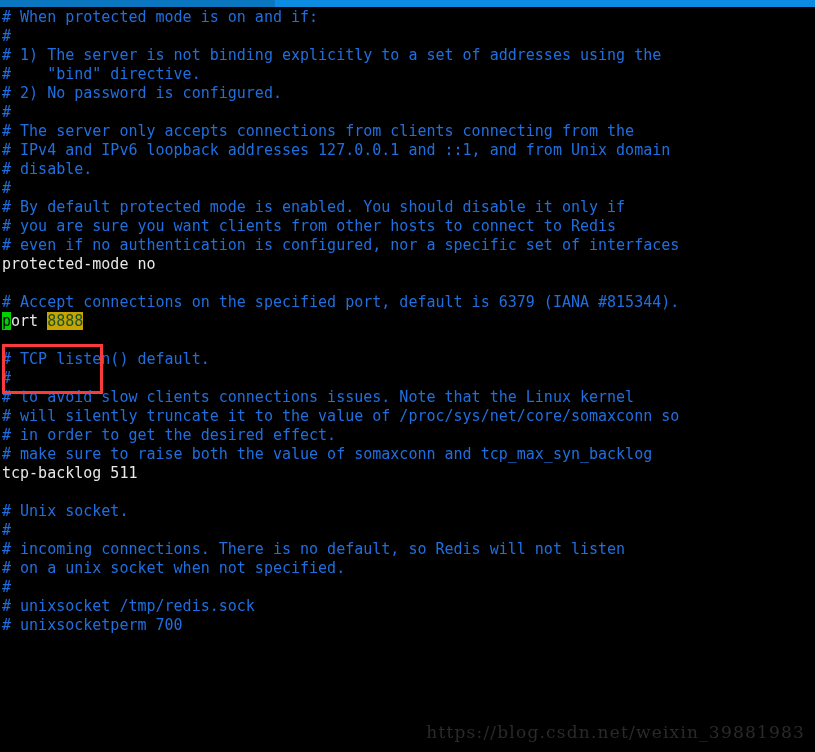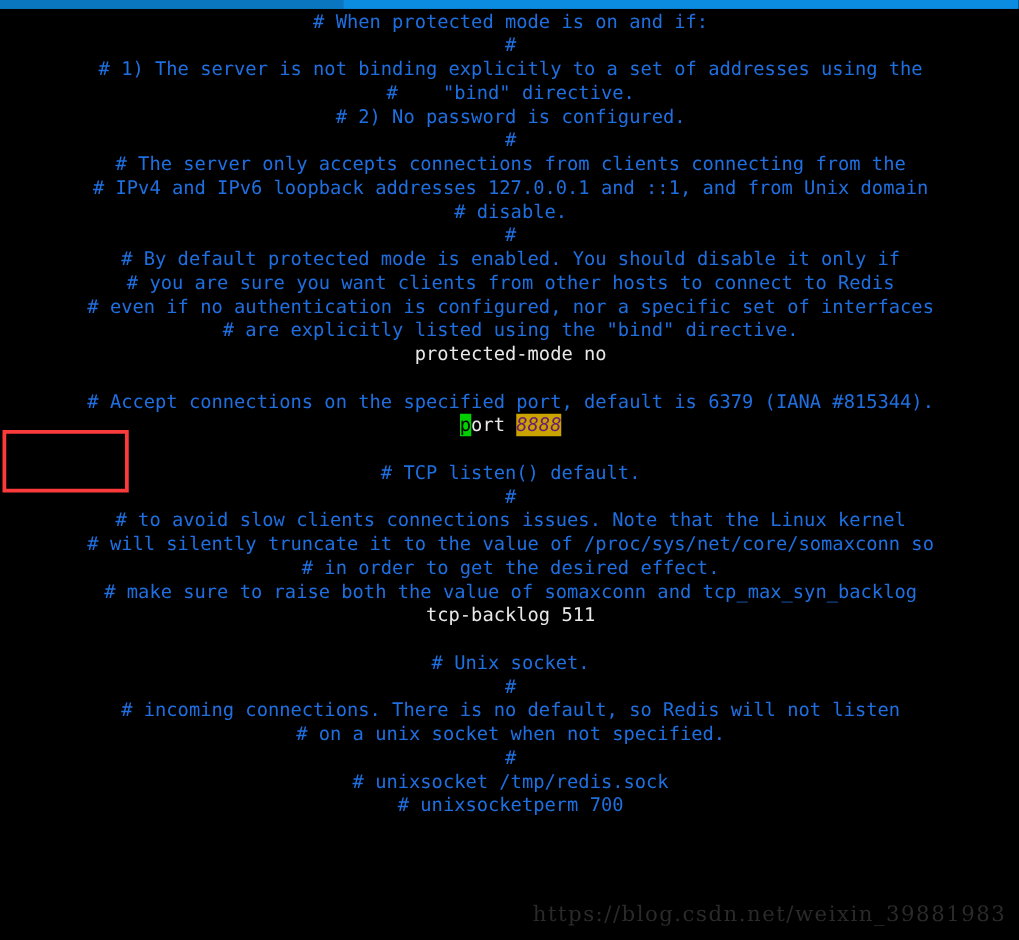--- a/index.html
+++ b/index.html
@@ -46,35 +46,33 @@
     height: 744px;
     padding: 0;
   }
   .line {
     height: 19px;
     line-height: 19px;
     font-size: 15px;
     letter-spacing: 0px;
     white-space: pre;
     padding-left: 2px;
-    text-align: center;
   }
   .comment { color: #1f6fe0; }
   .code    { color: #e8e8e8; }
   .blank   { color: #000; }
 
   
   .cursor {
     background: #00d000;
     color: #000000;
   }
   .hl-value {
     background: #c9a400;
-    color: #701a75;
-    font-style: italic;
+    color: #14532d;
   }
 
   
   #annotation-box {
     position: absolute;
     left: 2px;
     top: 344px;
     width: 101px;
     height: 50px;
     border: 3px solid #fb3b3b;
@@ -112,21 +110,20 @@
       <div class="line comment">#    "bind" directive.</div>
       <div class="line comment"># 2) No password is configured.</div>
       <div class="line comment">#</div>
       <div class="line comment"># The server only accepts connections from clients connecting from the</div>
       <div class="line comment"># IPv4 and IPv6 loopback addresses 127.0.0.1 and ::1, and from Unix domain</div>
       <div class="line comment"># disable.</div>
       <div class="line comment">#</div>
       <div class="line comment"># By default protected mode is enabled. You should disable it only if</div>
       <div class="line comment"># you are sure you want clients from other hosts to connect to Redis</div>
       <div class="line comment"># even if no authentication is configured, nor a specific set of interfaces</div>
-      <div class="line comment"># are explicitly listed using the "bind" directive.</div>
       <div class="line code">protected-mode no</div>
       <div class="line blank"></div>
       <div class="line comment"># Accept connections on the specified port, default is 6379 (IANA #815344).</div>
       <div class="line code"><span class="cursor">p</span><span>ort</span><span> </span><span class="hl-value">8888</span></div>
       <div class="line blank"></div>
       <div class="line comment"># TCP listen() default.</div>
       <div class="line comment">#</div>
       <div class="line comment"># to avoid slow clients connections issues. Note that the Linux kernel</div>
       <div class="line comment"># will silently truncate it to the value of /proc/sys/net/core/somaxconn so</div>
       <div class="line comment"># in order to get the desired effect.</div>

